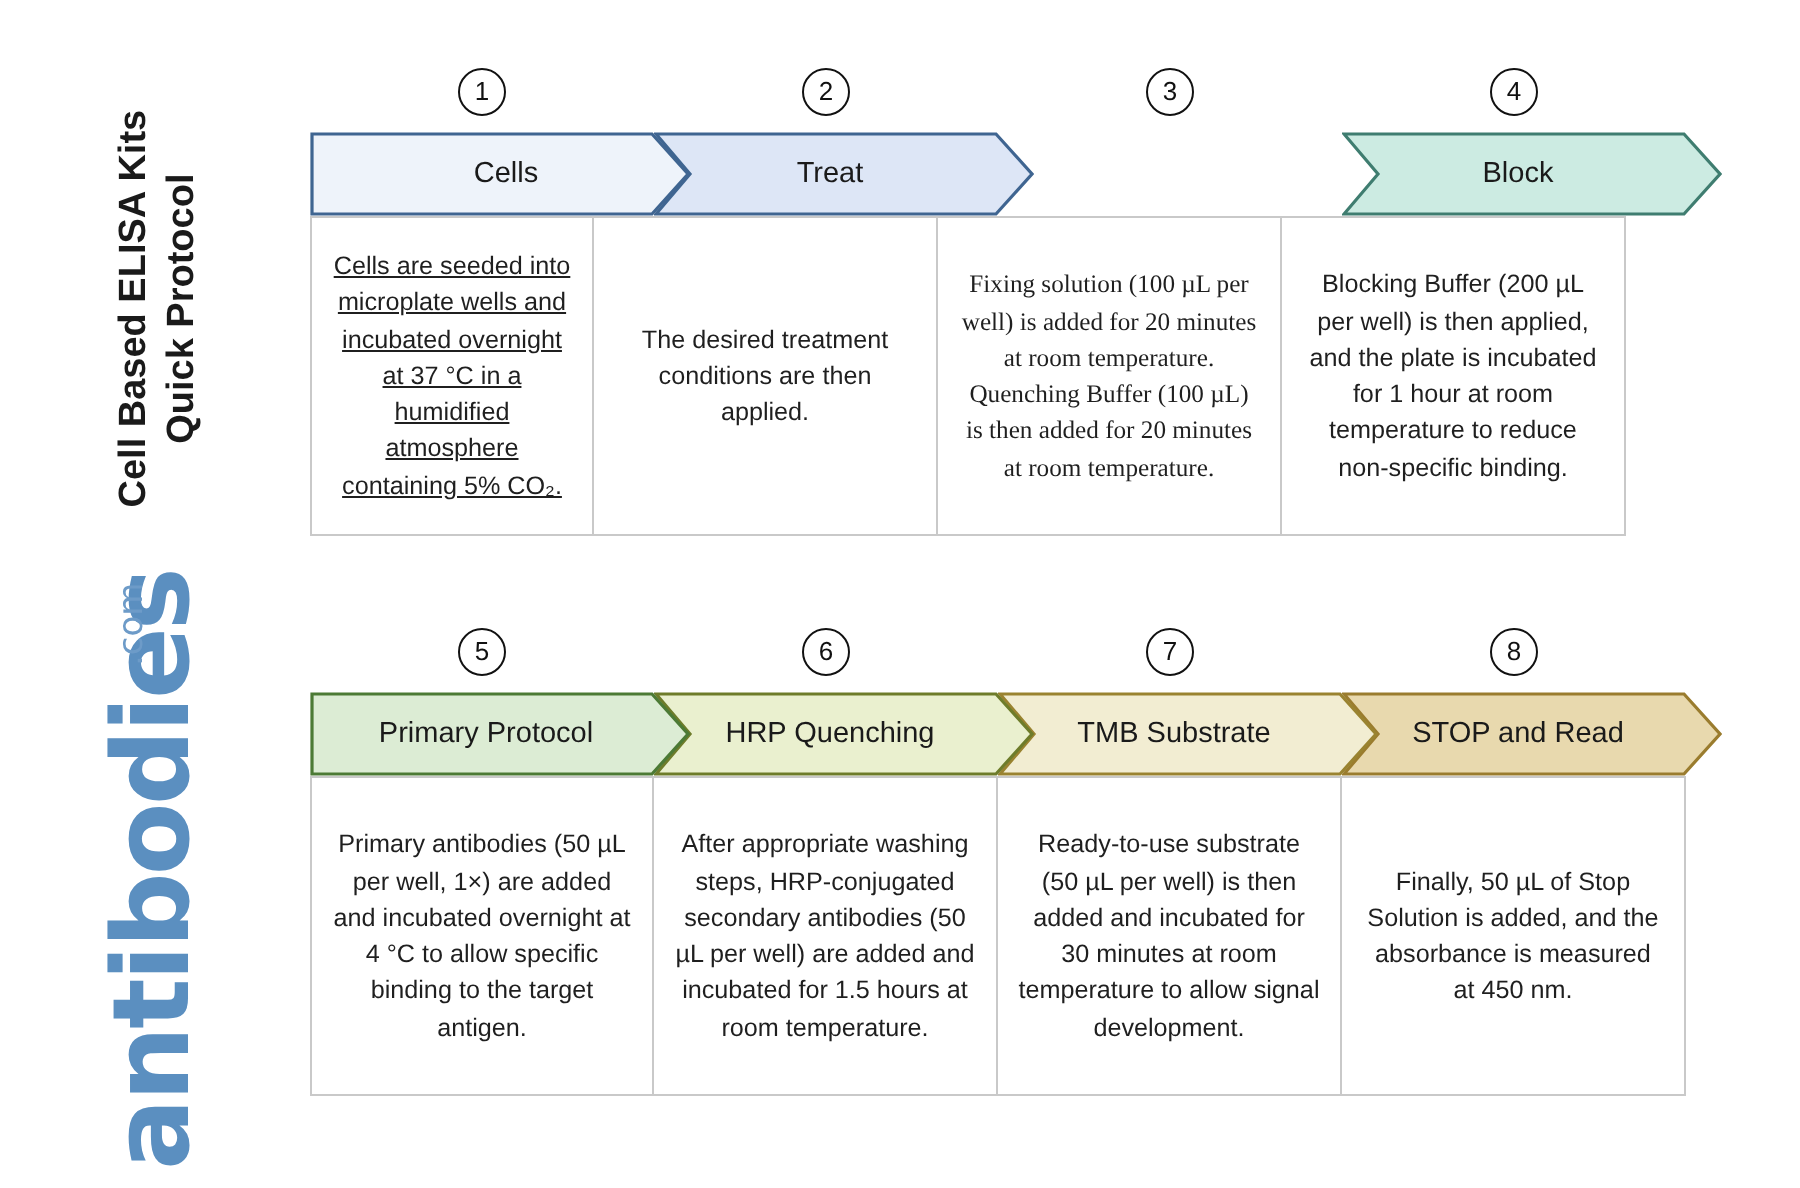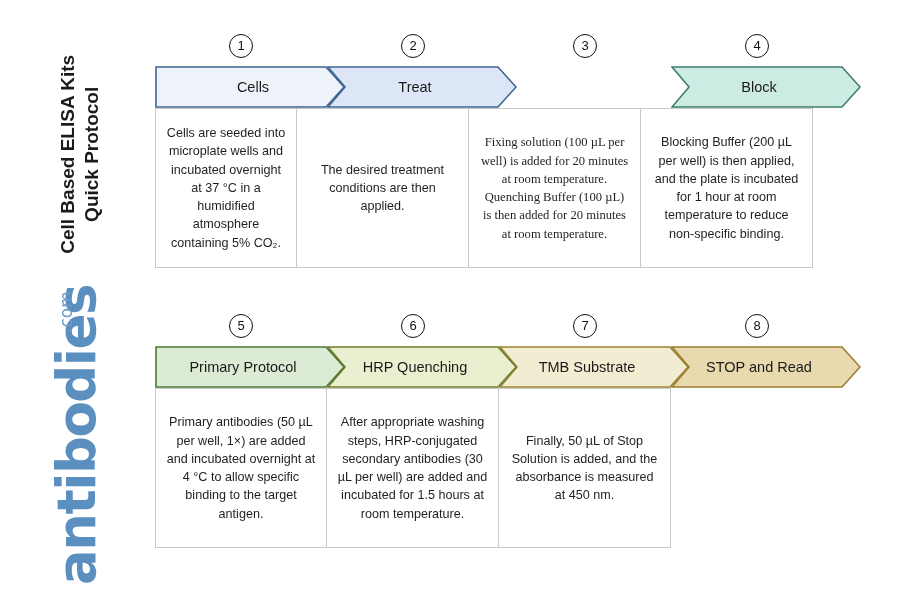--- a/index.html
+++ b/index.html
@@ -189,21 +189,21 @@
       <div class="chev" style="left: 516px; width: 190px; z-index: 7;">
         <div class="chev-bg">
           <svg viewBox="0 0 190 42" preserveAspectRatio="none">
             <polygon points="1,1 171,1 189,21 171,41 1,41 18,21" fill="#ccebe2" stroke="#3f7d70" stroke-width="1.6" stroke-linejoin="miter"></polygon>
           </svg>
         </div>
         <span class="chev-label">Block</span>
       </div>
     </div>
   <div class="cards-strip">
-      <div class="body-card" style="width: 142px;">
+      <div class="body-card" style="width: 142px; text-decoration: underline;">
         <div class="card-text">Cells are seeded into microplate wells and incubated overnight at 37 °C in a humidified atmosphere containing 5% CO₂.</div>
       </div>
       <div class="body-card" style="width: 172px;">
         <div class="card-text">The desired treatment conditions are then applied.</div>
       </div>
       <div class="body-card" style="width: 172px; font-family: Liberation Serif, serif;">
         <div class="card-text">Fixing solution (100 µL per well) is added for 20 minutes at room temperature. Quenching Buffer (100 µL) is then added for 20 minutes at room temperature.</div>
       </div>
       <div class="body-card" style="width: 172px;">
         <div class="card-text">Blocking Buffer (200 µL per well) is then applied, and the plate is incubated for 1 hour at room temperature to reduce non-specific binding.</div>
@@ -250,19 +250,22 @@
           </svg>
         </div>
         <span class="chev-label">TMB Substrate</span>
       </div>
     </div>
   <div class="cards-strip">
       <div class="body-card" style="width: 172px;">
         <div class="card-text">Primary antibodies (50 µL per well, 1×) are added and incubated overnight at 4 °C to allow specific binding to the target antigen.</div>
       </div>
       <div class="body-card" style="width: 172px;">
-        <div class="card-text">After appropriate washing steps, HRP-conjugated secondary antibodies (30 µL per well) are added and incubated for 1.5 hours at room temperature.</div>
+        <div class="card-text">After appropriate washing steps, HRP-conjugated secondary antibodies (50 µL per well) are added and incubated for 1.5 hours at room temperature.</div>
+      </div>
+      <div class="body-card" style="width: 172px;">
+        <div class="card-text">Ready-to-use substrate (50 µL per well) is then added and incubated for 30 minutes at room temperature to allow signal development.</div>
       </div>
       <div class="body-card" style="width: 172px;">
         <div class="card-text">Finally, 50 µL of Stop Solution is added, and the absorbance is measured at 450 nm.</div>
       </div>
     </div>
 </div>
 
 </body></html>

